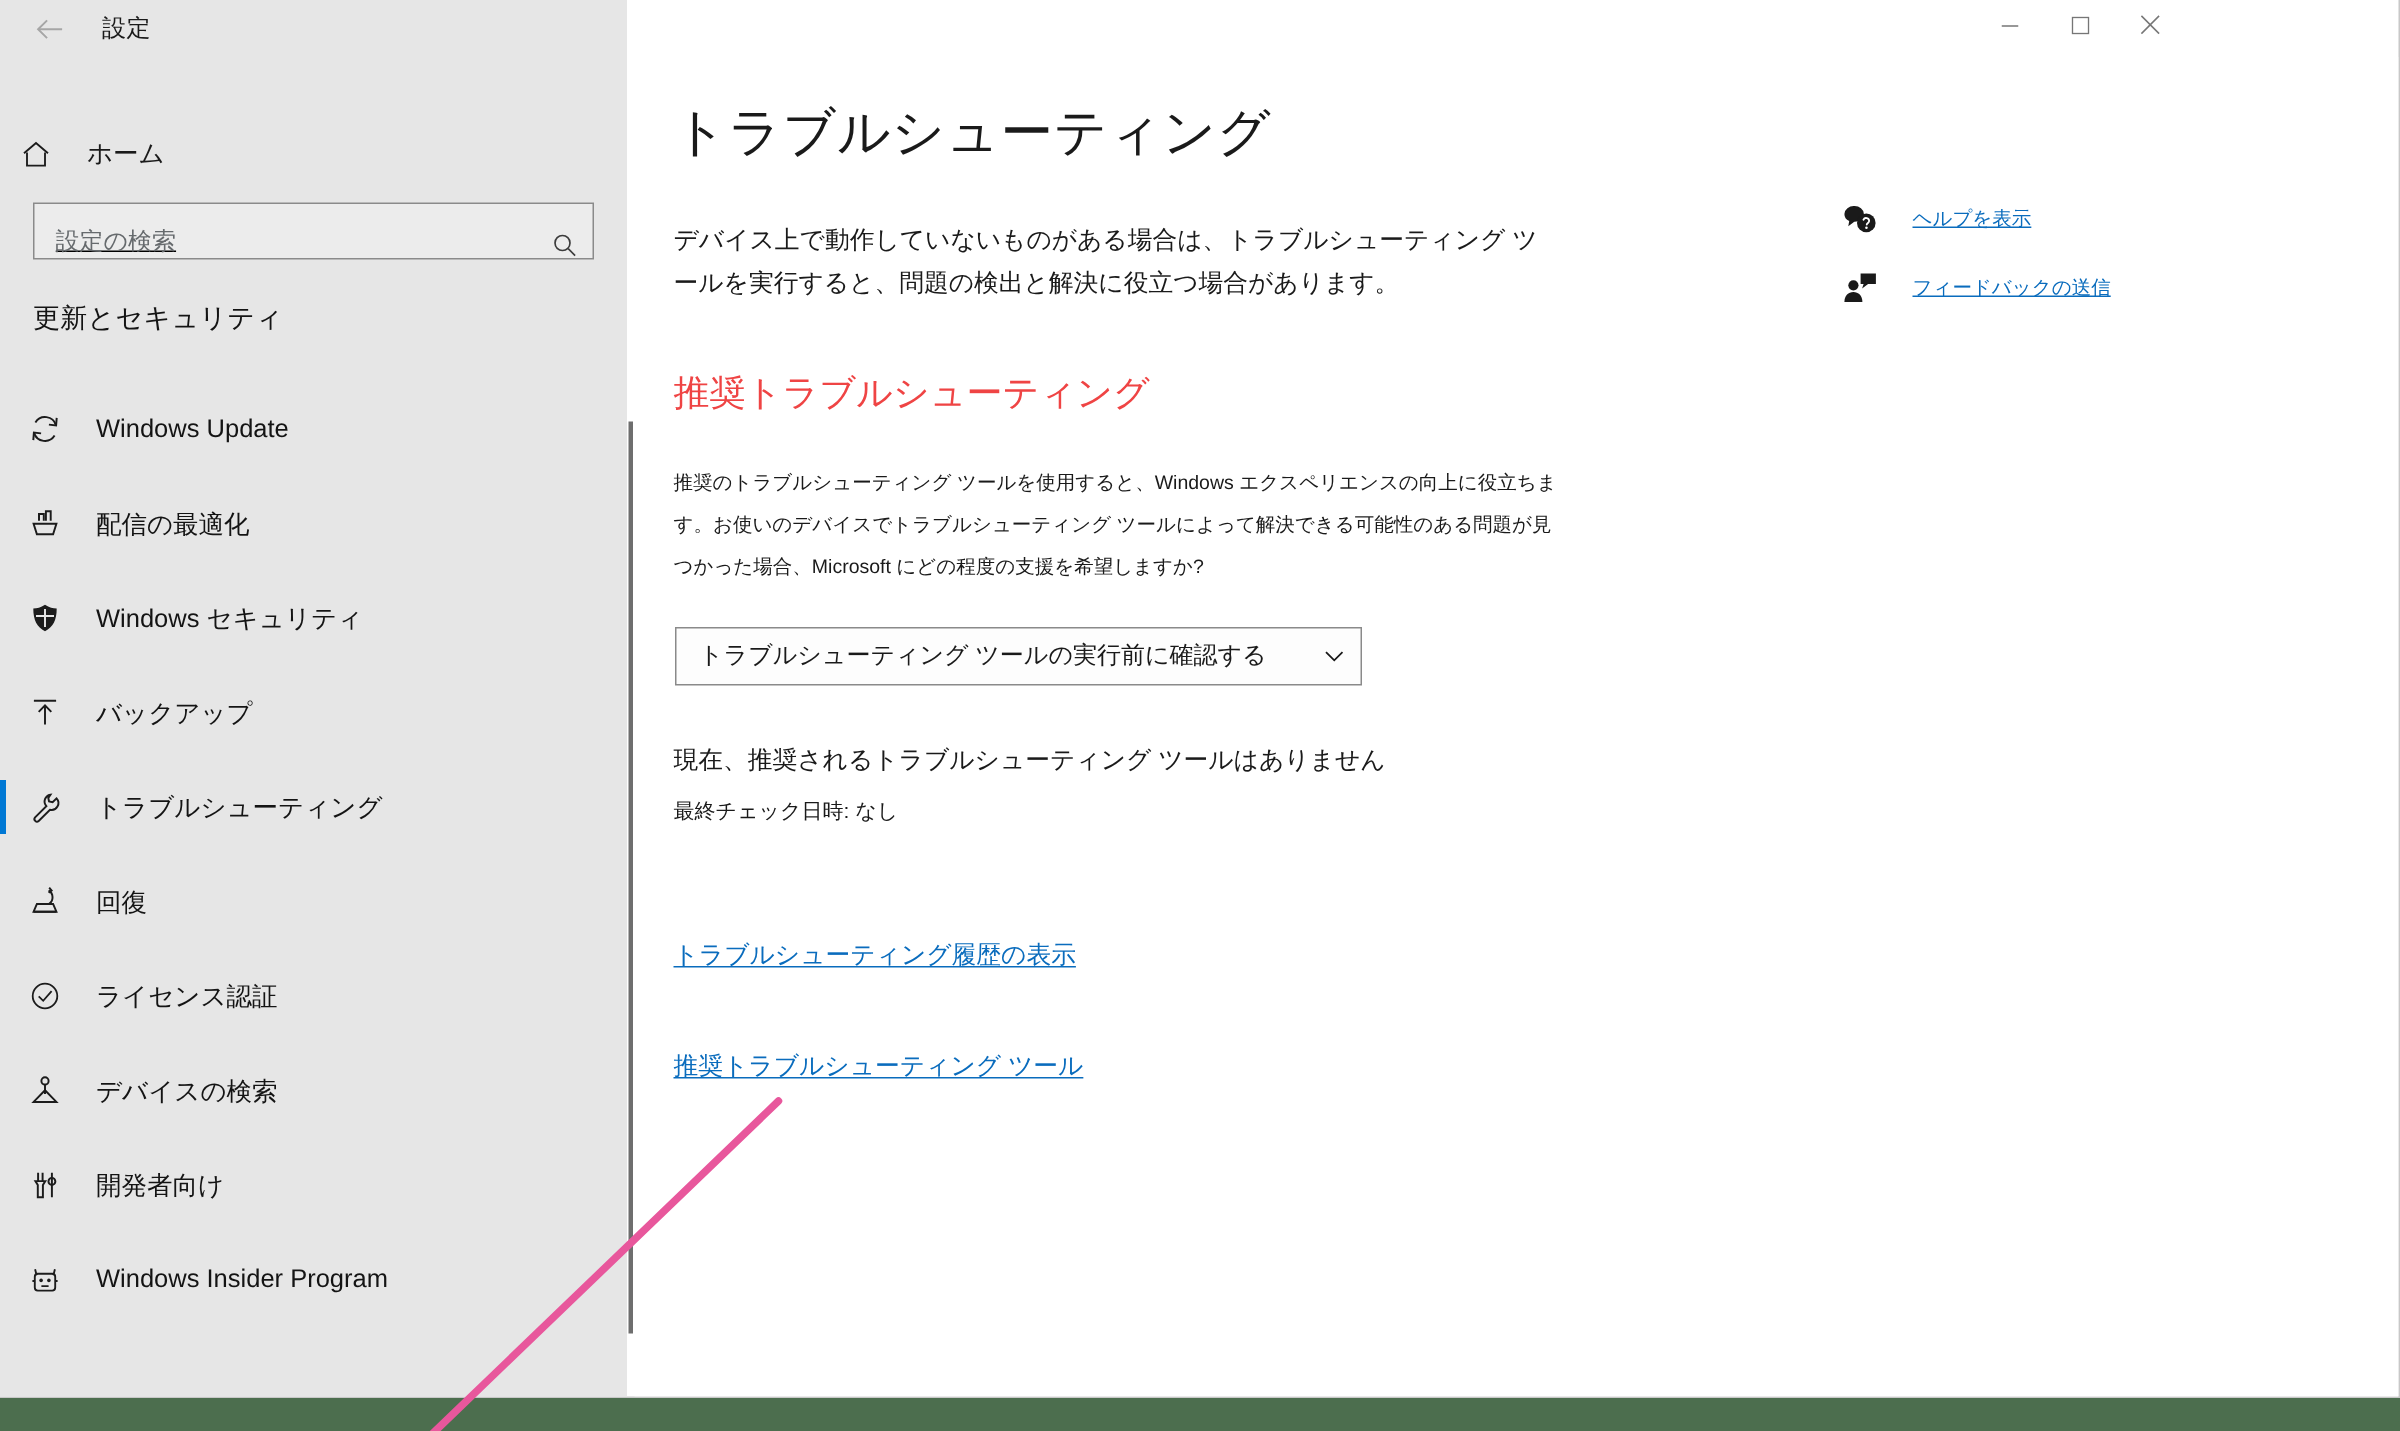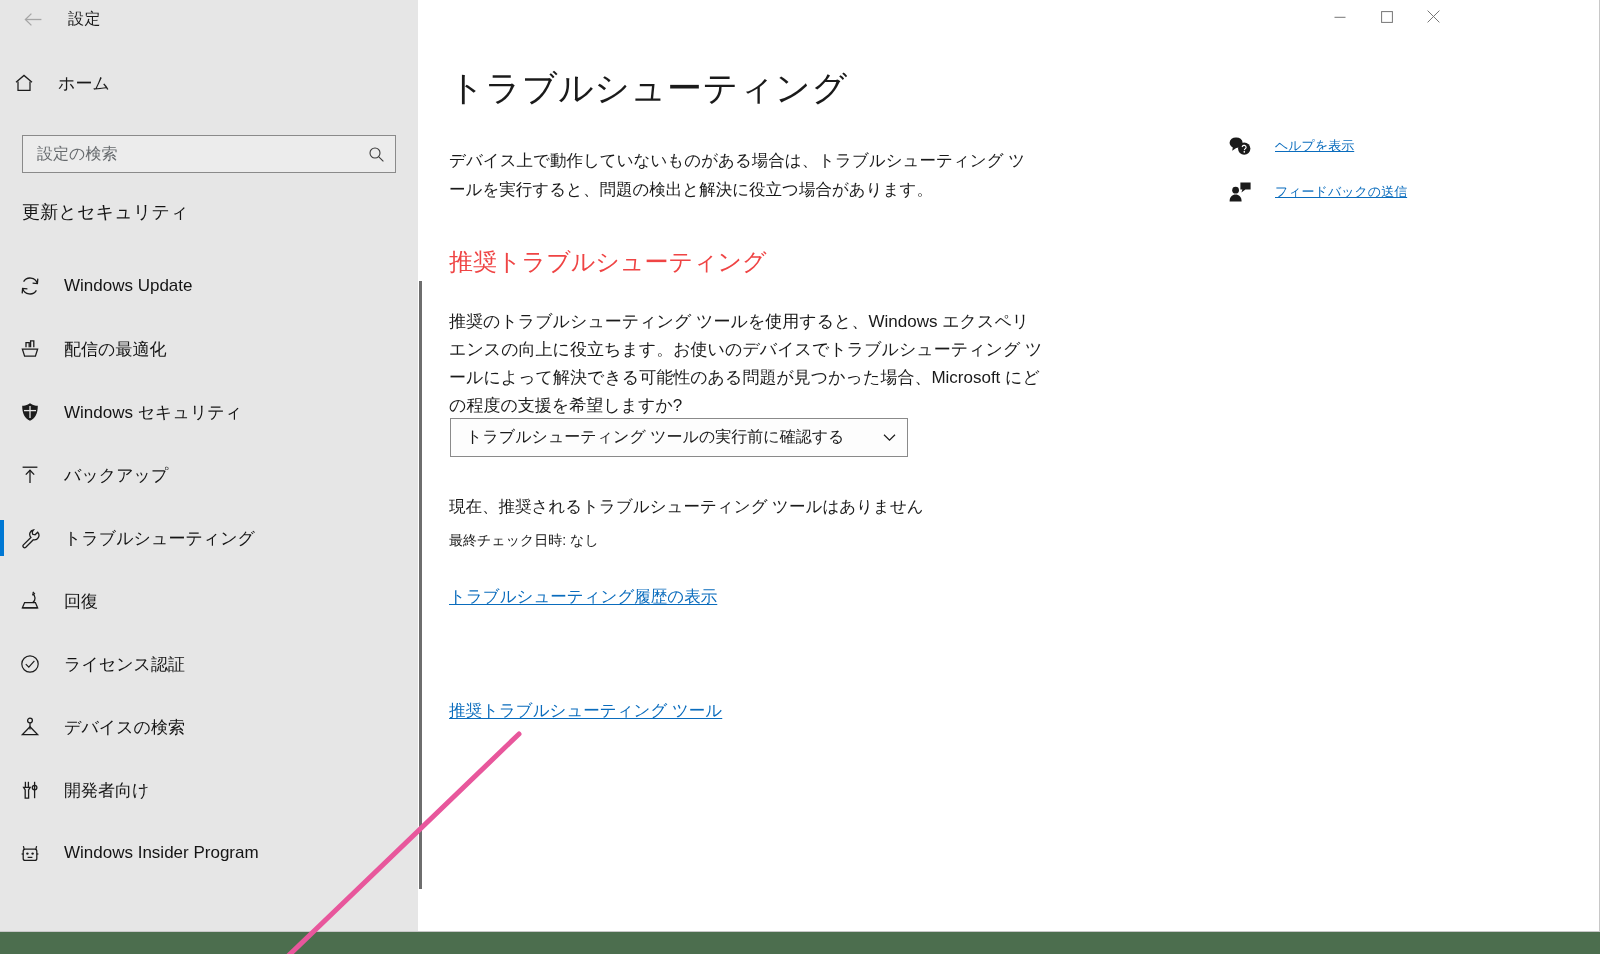--- a/index.html
+++ b/index.html
@@ -70,39 +70,39 @@
   #sidebar {
     position: absolute;
     left: 0; top: 0;
     width: 418px; height: 932px;
     background: #e6e6e6;
   }
   #home-row {
     position: absolute;
     left: 0; top: 72px;
     width: 340px; height: 42px;
-    display: flex; align-items: flex-start;
+    display: flex; align-items: flex-end;
   }
   #home-row .nav-icon {
     width: 48px; display: flex; justify-content: center; align-items: center;
     color: #1c1c1c;
   }
   #home-row .nav-label {
     font-size: 17px; color: #1a1a1a;
     margin-left: 10px;
   }
 
   #search-box {
     position: absolute;
     left: 22px; top: 135px;
     width: 374px; height: 38px;
     background: #ececec;
     border: 1px solid #8a8a8a;
     box-sizing: border-box;
-    display: flex; align-items: center;
+    display: flex; align-items: flex-end; text-decoration: underline;
   }
   #search-input {
     flex: 1;
     border: 0; outline: 0; background: transparent;
     font-family: inherit;
     font-size: 16px;
     color: #1a1a1a;
     padding-left: 14px;
   }
   #search-input::placeholder { color: #666a6d; opacity: 1; }
@@ -182,21 +182,21 @@
   #section-title {
     position: absolute;
     left: 26px; top: 208px;
     font-size: 24px;
     color: #ef4444;
   }
   #section-text {
     position: absolute;
     left: 26px; top: 270px;
     width: 596px;
-    font-size: 17px;
+    font-size: 13px;
     line-height: 28px;
     color: #1a1a1a;
   }
 
   #recommend-select {
     position: absolute;
     left: 27px; top: 380px;
     width: 458px; height: 39px;
     background: #fdfdfd;
     border: 1px solid #8a8a8a;
@@ -231,21 +231,21 @@
 
   .content-link {
     position: absolute;
     left: 26px;
     font-size: 16.5px;
     color: #0a6cbd;
     text-decoration: underline;
     text-underline-offset: 2px;
     cursor: pointer;
   }
-  #link-history { top: 548px; }
+  #link-history { top: 588px; }
   #link-more    { top: 662px; }
 
   
   #help-col {
     position: absolute;
     left: 796px; top: 92px;
     width: 330px;
   }
   .help-row {
     display: flex; align-items: center;

